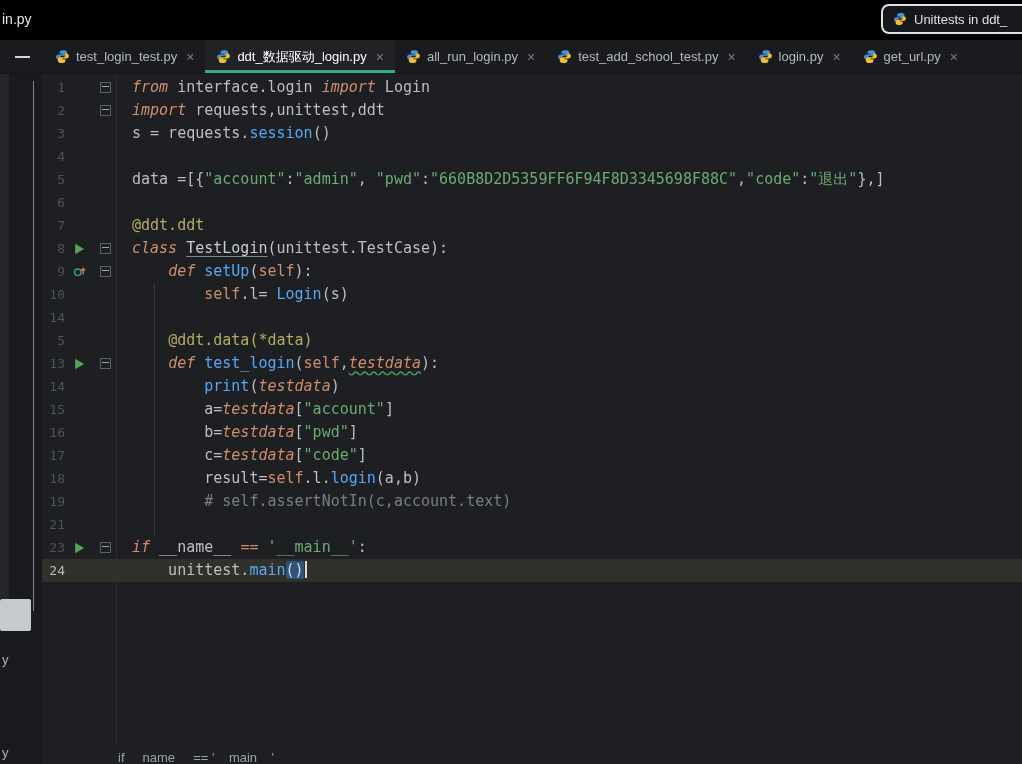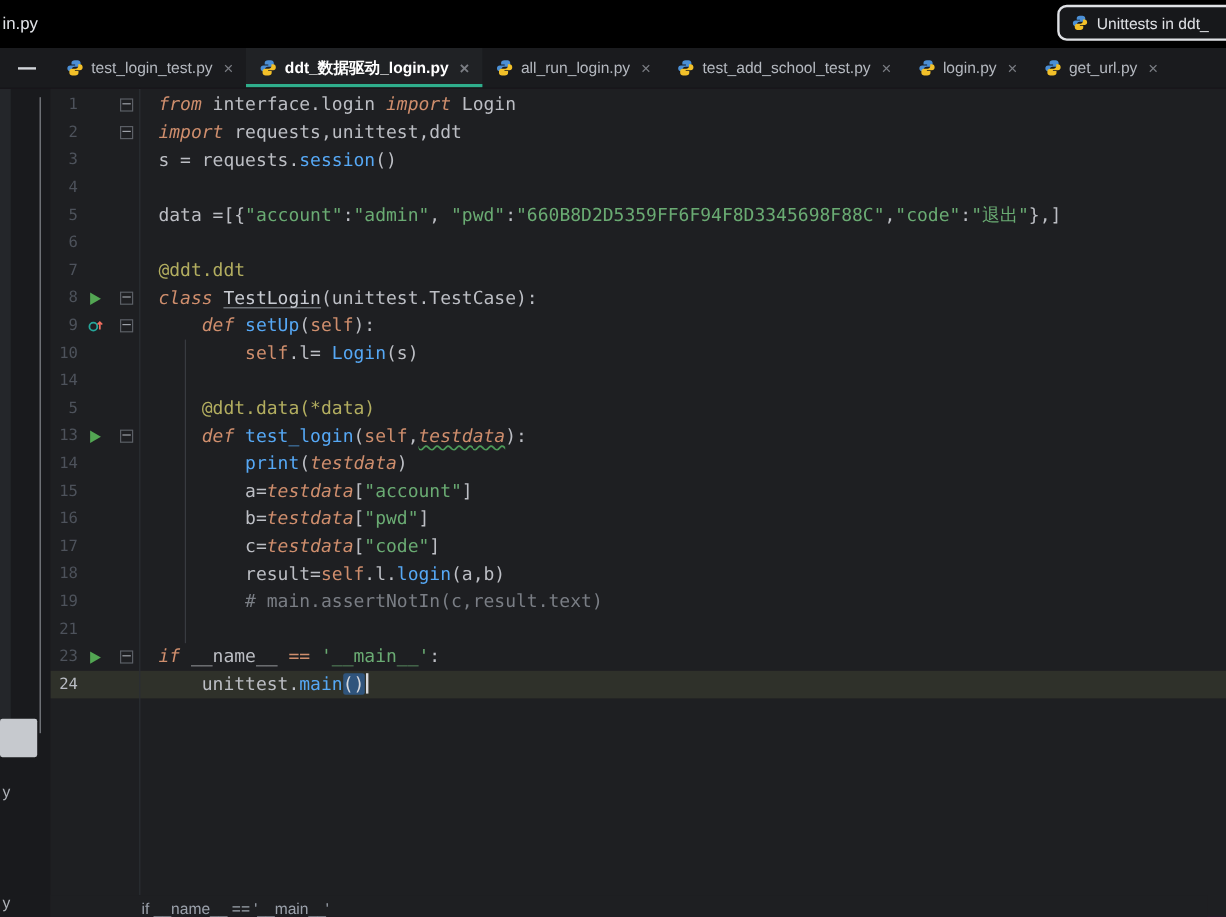--- a/index.html
+++ b/index.html
@@ -17,21 +17,21 @@
   
   .tabbar{position:relative;height:33px;background:#1a1b1e;display:flex;align-items:stretch;
     border-bottom:1px solid #141517;overflow:hidden;}
   .minusbtn{width:44px;flex:none;display:flex;align-items:center;justify-content:center;}
   .minusbtn i{display:block;width:15px;height:2px;background:#d2d5da;}
   #tabs{display:flex;align-items:stretch;flex:1;overflow:hidden;}
   .tab{flex:none;display:flex;align-items:center;gap:6px;padding:0 11px;font-size:13px;
     color:#b4b8bf;position:relative;white-space:nowrap;cursor:default;}
   .tab .ticon{display:flex;align-items:center;}
   .tab .close{color:#7a7d83;font-size:14px;margin-left:3px;}
-  .tab.active{color:#fff;background:#202225;font-weight:bold;}
+  .tab.active{color:#fff;background:#202225;}
   .tab.active::after{content:"";position:absolute;left:0;right:0;bottom:0;height:3px;background:#2fae8c;}
 
   
   .main{position:relative;height:691px;background:#1e1f22;overflow:hidden;}
   .leftstripe{position:absolute;left:0;top:0;width:42px;height:100%;background:#191a1d;}
   .stripe-soft{position:absolute;left:0;top:0;width:9px;height:525px;background:#24262a;}
   .stripe-vline{position:absolute;left:33px;top:7px;width:1px;height:530px;background:#83868c;}
   .stripe-block{position:absolute;left:0;top:525px;width:31px;height:32px;background:#c6c9ce;border-radius:2px;}
   .stripe-label{position:absolute;left:2px;font-size:13px;color:#aeb2b8;}
   .stripe-label.l1{top:578px;}
@@ -187,21 +187,21 @@
           <div class="line"><span class="ln">14</span><span class="icell"></span><span class="fcell"></span><span class="code"></span></div>
           <div class="line"><span class="ln">5</span><span class="icell"></span><span class="fcell"></span><span class="code"><span class="tok plain">    </span><span class="tok dec">@ddt.data(*data)</span></span></div>
           <div class="line"><span class="ln">13</span><span class="icell"><svg width="11" height="12" viewBox="0 0 10 10">
                 <path d="M1 .3l8.2 4.7L1 9.7z" fill="#53a653"></path>
               </svg></span><span class="fcell"><span class="fold"></span></span><span class="code"><span class="tok plain">    </span><span class="tok kw">def</span><span class="tok plain"> </span><span class="tok fn">test_login</span><span class="tok plain">(</span><span class="tok self">self</span><span class="tok plain">,</span><span class="tok param typo">testdata</span><span class="tok plain">):</span></span></div>
           <div class="line"><span class="ln">14</span><span class="icell"></span><span class="fcell"></span><span class="code"><span class="tok plain">        </span><span class="tok fn">print</span><span class="tok plain">(</span><span class="tok param">testdata</span><span class="tok plain">)</span></span></div>
           <div class="line"><span class="ln">15</span><span class="icell"></span><span class="fcell"></span><span class="code"><span class="tok plain">        a=</span><span class="tok param">testdata</span><span class="tok plain">[</span><span class="tok str">"account"</span><span class="tok plain">]</span></span></div>
           <div class="line"><span class="ln">16</span><span class="icell"></span><span class="fcell"></span><span class="code"><span class="tok plain">        b=</span><span class="tok param">testdata</span><span class="tok plain">[</span><span class="tok str">"pwd"</span><span class="tok plain">]</span></span></div>
           <div class="line"><span class="ln">17</span><span class="icell"></span><span class="fcell"></span><span class="code"><span class="tok plain">        c=</span><span class="tok param">testdata</span><span class="tok plain">[</span><span class="tok str">"code"</span><span class="tok plain">]</span></span></div>
           <div class="line"><span class="ln">18</span><span class="icell"></span><span class="fcell"></span><span class="code"><span class="tok plain">        result=</span><span class="tok self">self</span><span class="tok plain">.l.</span><span class="tok fn">login</span><span class="tok plain">(a,b)</span></span></div>
-          <div class="line"><span class="ln">19</span><span class="icell"></span><span class="fcell"></span><span class="code"><span class="tok plain">        </span><span class="tok com"># main.assertNotIn(c,result.text)</span></span></div>
+          <div class="line"><span class="ln">19</span><span class="icell"></span><span class="fcell"></span><span class="code"><span class="tok plain">        </span><span class="tok com"># self.assertNotIn(c,account.text)</span></span></div>
           <div class="line"><span class="ln">21</span><span class="icell"></span><span class="fcell"></span><span class="code"></span></div>
           <div class="line"><span class="ln">23</span><span class="icell"><svg width="11" height="12" viewBox="0 0 10 10">
                 <path d="M1 .3l8.2 4.7L1 9.7z" fill="#53a653"></path>
               </svg></span><span class="fcell"><span class="fold"></span></span><span class="code"><span class="tok kw">if</span><span class="tok plain"> __name__ </span><span class="tok op">==</span><span class="tok plain"> </span><span class="tok str">'__main__'</span><span class="tok plain">:</span></span></div>
           <div class="line current"><span class="ln">24</span><span class="icell"></span><span class="fcell"></span><span class="code"><span class="tok plain">    unittest.</span><span class="tok fn">main</span><span class="tok brhl">()</span><span class="caret"></span></span></div>
         </div>
       <div class="gutter-sep"></div>
       <div class="indent-guide"></div>
     </div>
 

